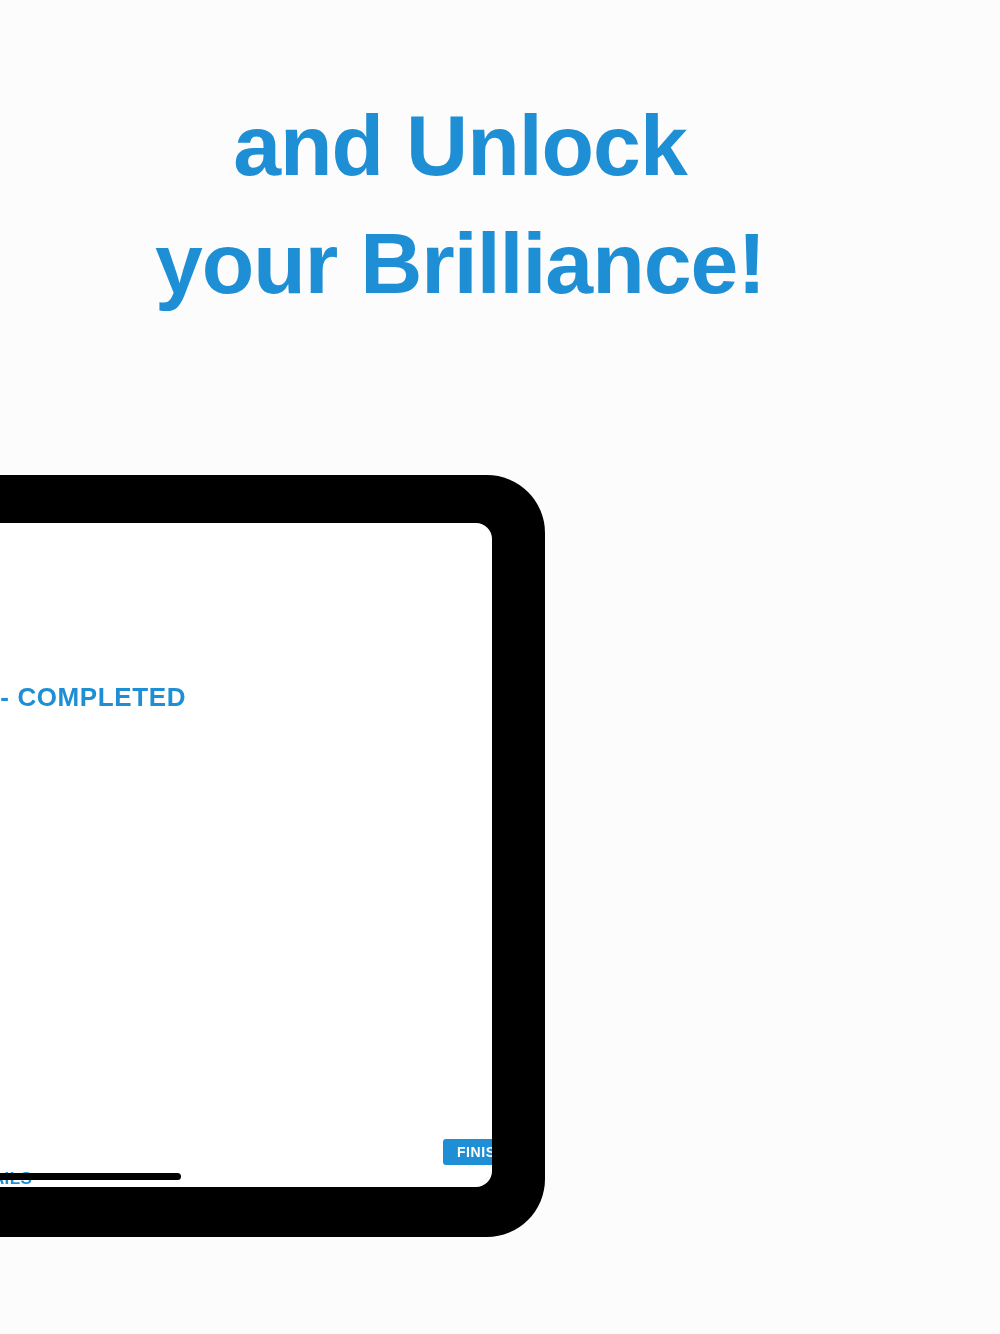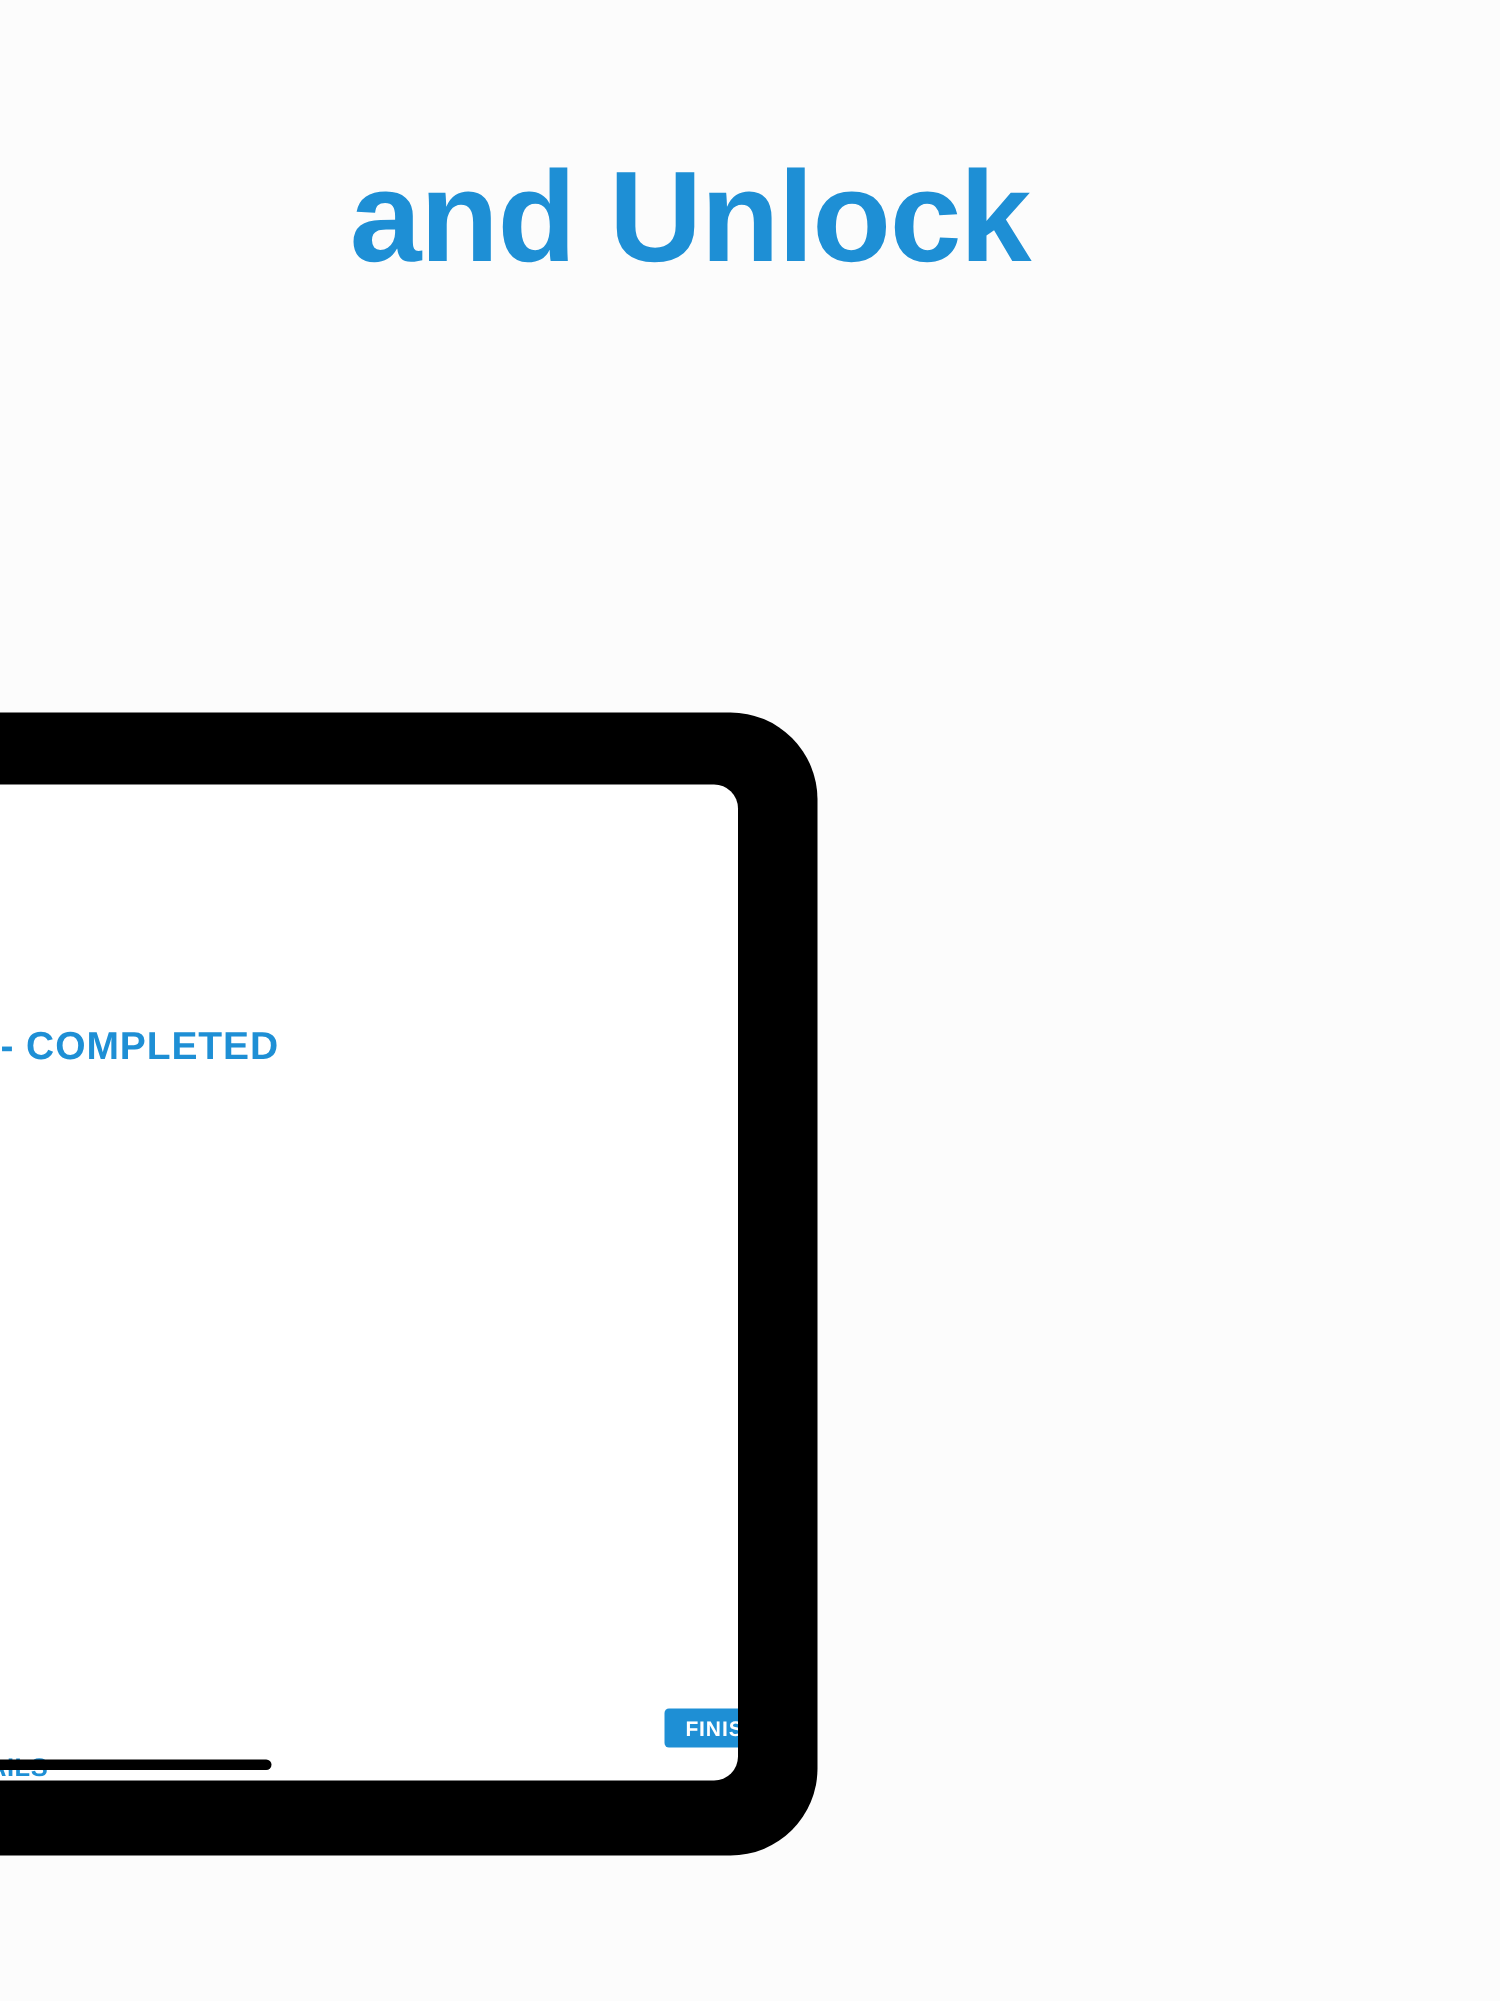--- a/index.html
+++ b/index.html
@@ -120,20 +120,21 @@
     height: 7px;
     background: #000000;
     border-radius: 4px;
   }
 </style>
 </head>
 <body>
 
 <div class="headline">
   <span class="headline-line">and Unlock</span>
+  <span class="headline-line">your Brilliance!</span>
 </div>
 
 <div class="tablet">
   <div class="tablet-screen">
     <div class="screen-inner">
 
       <div class="session-title">IGHT - COMPLETED</div>
 
       <div class="cards">
 

